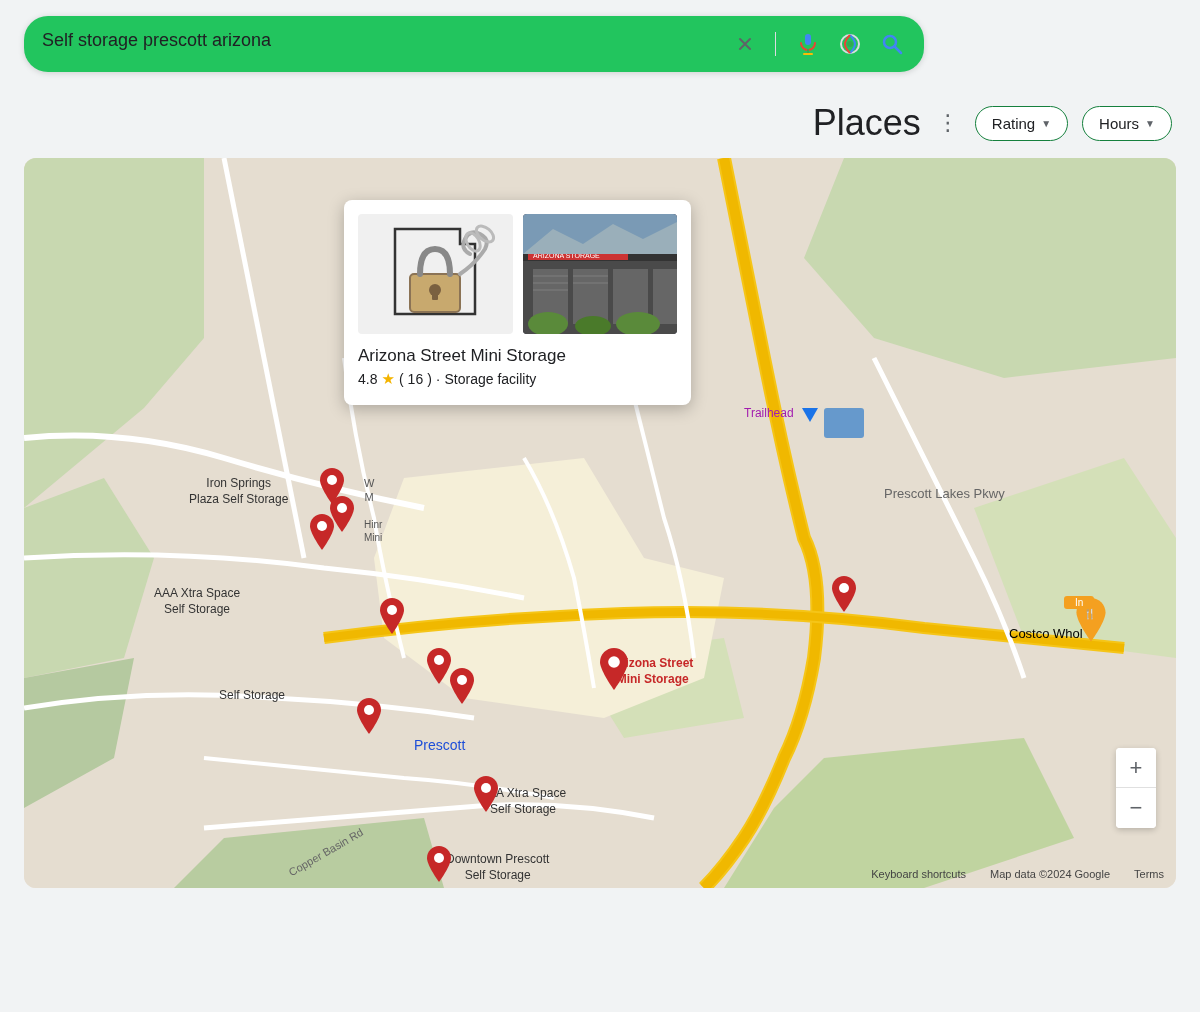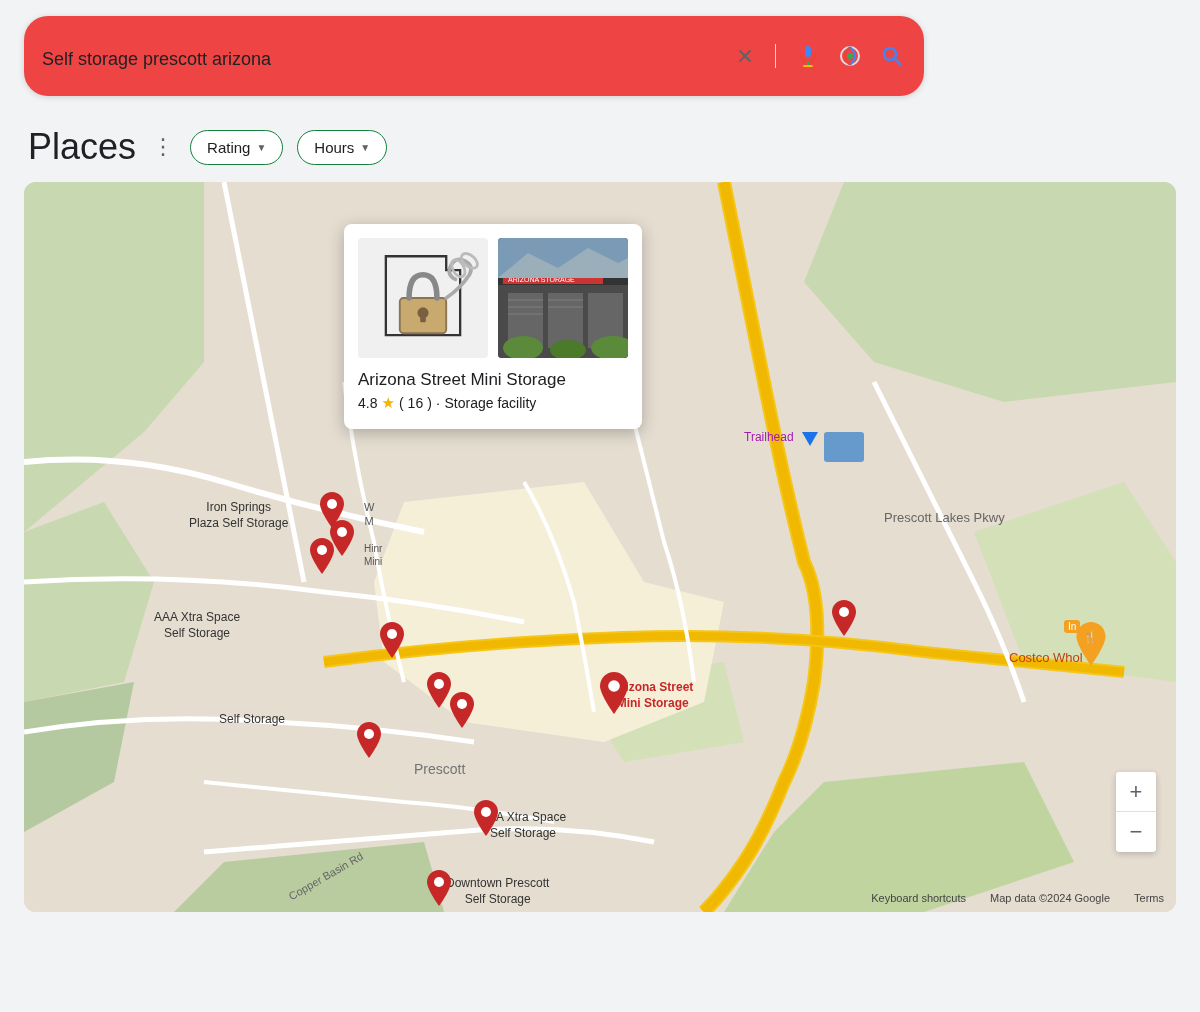--- a/index.html
+++ b/index.html
@@ -10,24 +10,24 @@
       min-height: 1012px;
     }
 
     
     .search-bar-container {
       background: #f1f3f4;
       padding: 16px 24px 12px 24px;
     }
     .search-bar {
       display: flex;
-      align-items: flex-end;
-      background: #ef4444;
+      align-items: flex-start;
+      background: #22c55e;
       border-radius: 24px;
-      padding: 26px 18px;
+      padding: 14px 18px;
       box-shadow: 0 1px 6px rgba(0,0,0,0.15);
       max-width: 900px;
     }
     .search-input {
       flex: 1;
       border: none;
       outline: none;
       font-size: 18px;
       color: #202124;
       background: transparent;
@@ -55,20 +55,21 @@
       margin: 0 4px;
     }
 
     
     .places-header {
       display: flex;
       align-items: center;
       padding: 18px 28px 14px 28px;
       background: #f1f3f4;
       gap: 14px;
+      justify-content: flex-end;
     }
     .places-title {
       font-size: 36px;
       font-weight: 400;
       color: #202124;
     }
     .places-menu-dots {
       font-size: 22px;
       color: #5f6368;
       cursor: pointer;
@@ -112,21 +113,21 @@
     }
 
     
     .map-popup {
       position: absolute;
       top: 42px;
       left: 320px;
       background: white;
       border-radius: 8px;
       box-shadow: 0 4px 16px rgba(0,0,0,0.25);
-      width: 298px;
+      width: 347px;
       padding: 14px;
       z-index: 10;
     }
     .popup-images {
       display: flex;
       gap: 10px;
       margin-bottom: 12px;
     }
     .popup-img-left {
       width: 160px;
@@ -183,21 +184,21 @@
       transform: translateX(-50%);
       cursor: pointer;
     }
     .map-pin svg {
       width: 100%;
       height: 100%;
     }
 
     
     .map-label-blue {
-      color: #c2410c;
+      color: #000000;
       font-weight: 500;
     }
 
     
     .road-label {
       position: absolute;
       font-size: 11px;
       color: #666;
       transform: rotate(-30deg);
       transform-origin: center;
@@ -424,21 +425,21 @@
         <span>16</span>
         <span>)</span>
       <span> · </span>
       <span>Storage facility</span>
     </div>
   </div>
 
   <div class="map-label" style="top:318px;left:130px;max-width:110px;margin-left:35px;">Iron Springs<br>Plaza Self Storage</div>
   <div class="map-label" style="top:428px;left:130px;max-width:110px;">AAA Xtra Space<br>Self Storage</div>
   <div class="map-label" style="top:530px;left:195px;max-width:90px;">Self Storage</div>
-  <div class="map-label" style="top:578px;left:390px;max-width:80px;font-size:14px;font-weight:400;color:#737373;">Prescott</div>
+  <div class="map-label" style="top:578px;left:390px;max-width:80px;font-size:14px;font-weight:400;color:#1d4ed8;">Prescott</div>
   <div class="map-label" style="top:628px;left:456px;max-width:110px;">AAA Xtra Space<br>Self Storage</div>
   <div class="map-label" style="top:694px;left:422px;max-width:120px;">Downtown Prescott<br>Self Storage</div>
   <div class="map-label" style="top:248px;left:720px;max-width:80px;font-size:12px;color:#a21caf;">Trailhead</div>
   <div class="map-label" style="top:328px;left:860px;max-width:140px;font-size:13px;color:#666;">Prescott Lakes Pkwy</div>
   <div class="map-label map-label-blue" style="top:468px;left:985px;max-width:100px;font-size:13px;">Costco Whol</div>
   <div class="place-name-map" style="top:498px;left:588px;">Arizona Street<br>Mini Storage</div>
 
   <div class="road-label" style="top:688px;left:260px;">Copper Basin Rd</div>
 
   <div class="map-label" style="top:318px;left:340px;font-size:11px;color:#555;">W<br>M</div>
@@ -523,21 +524,21 @@
         <polygon points="8,14 0,0 16,0" fill="#1a73e8"></polygon>
       </svg>
   </div>
 
   <div style="position:absolute;top:440px;left:1050px;width:34px;height:40px;">
     <svg viewBox="0 0 28 36">
         <path d="M14 0C7.4 0 2 5.4 2 12c0 7.5 12 24 12 24s12-16.5 12-24C26 5.4 20.6 0 14 0z" fill="#f4a020"></path>
 
     <text x="8" y="16" fill="white" font-size="9" font-family="Arial">🍴</text>
       </svg>
-    <span style="position:absolute;top:-2px;left:-10px;background:#f4a020;color:white;font-size:10px;padding:1px 4px;border-radius:3px;white-space:nowrap;font-family:Arial;">In</span>
+    <span style="position:absolute;top:-2px;left:-10px;background:#f4a020;color:white;font-size:10px;padding:1px 11px;border-radius:3px;white-space:nowrap;font-family:Arial;">In</span>
   </div>
 
   <div class="zoom-controls">
     <button class="zoom-btn">+</button>
     <button class="zoom-btn">−</button>
   </div>
 
   <div class="map-footer">
     <span>Keyboard shortcuts</span>
     <span>Map data ©2024 Google</span>

